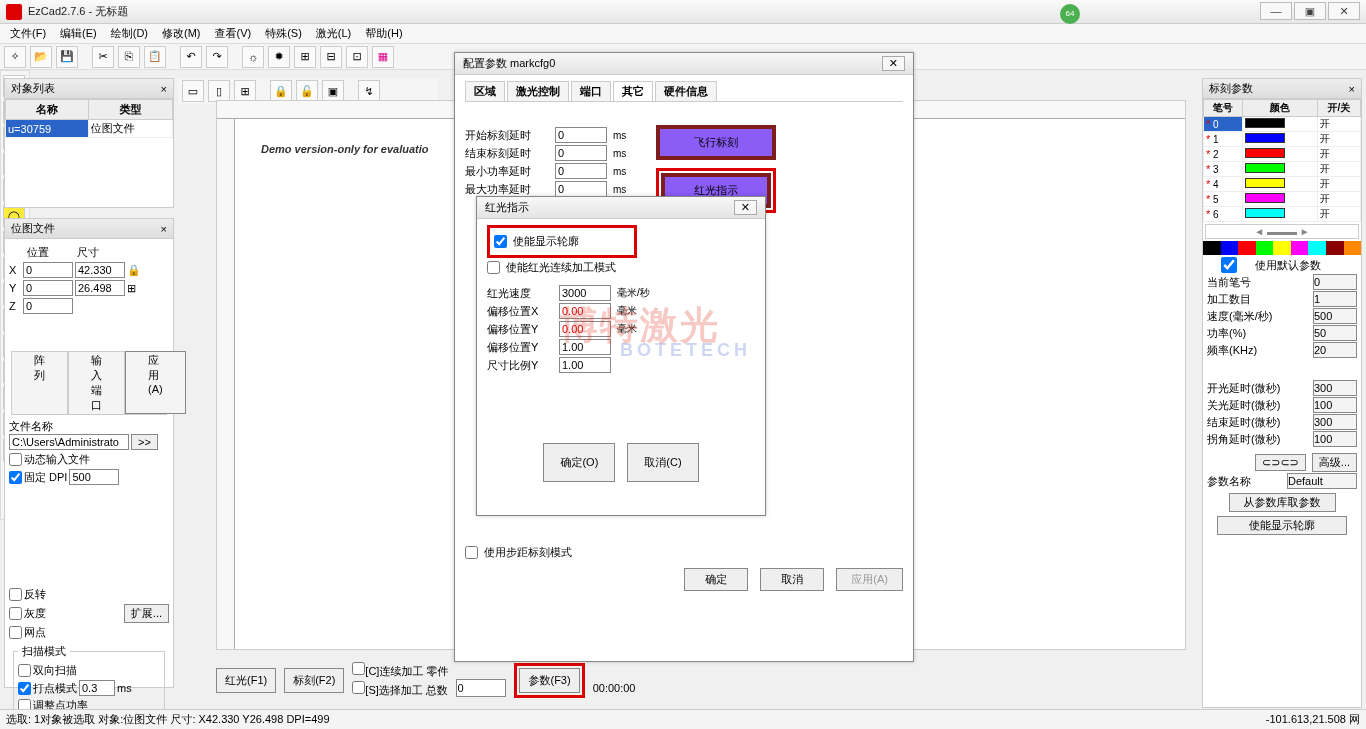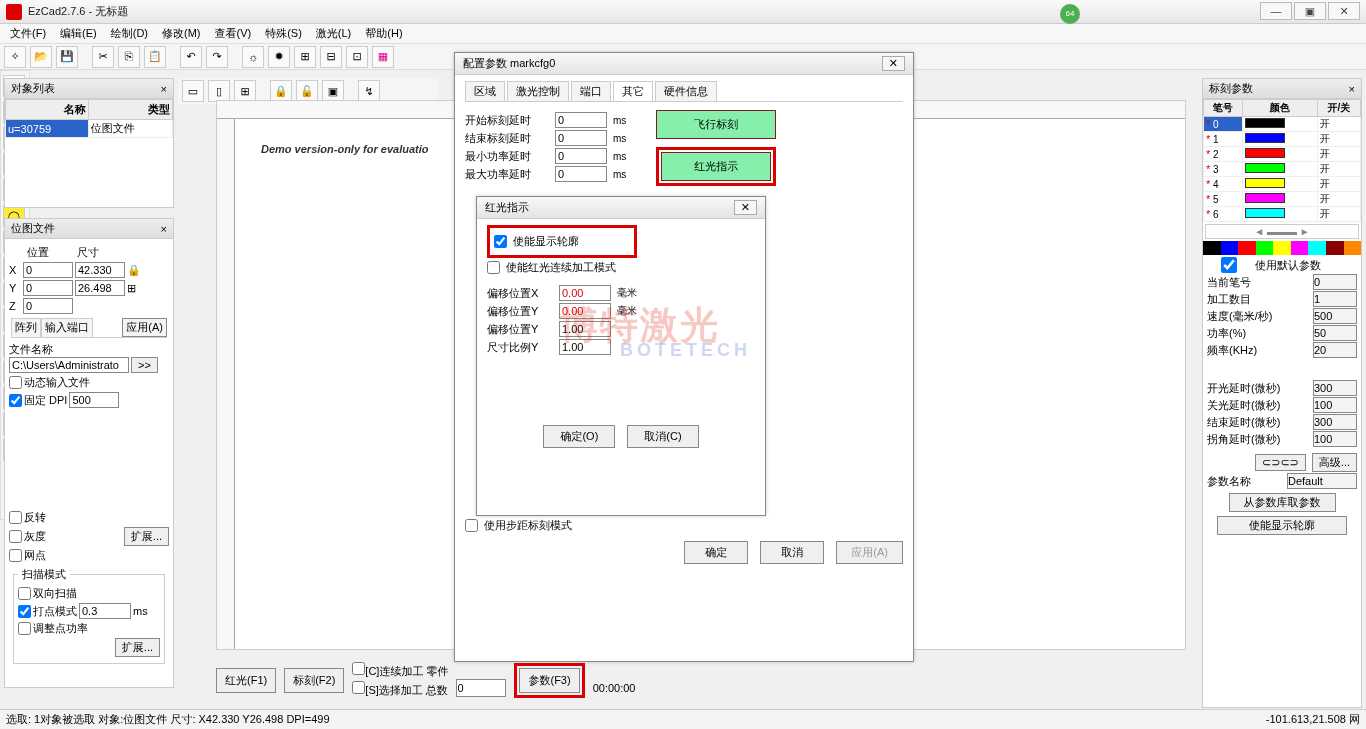--- a/index.html
+++ b/index.html
@@ -20,34 +20,34 @@
 .toolbar2 { position: absolute; left: 178px; top: 78px; width: 260px; border: none;}
 .sep { width: 6px; }
 
 .panel { position: absolute; background: #fff; border: 1px solid #ccc; }
 .panel-title { background: linear-gradient(#eee,#ddd); border-bottom: 1px solid #ccc; padding: 2px 6px; font-size: 11px; display:flex; justify-content:space-between; align-items:center; }
 .panel-title .close-x { cursor: default; }
 
 
 #objlist { left: 4px; top: 78px; width: 170px; height: 130px; }
 #objlist table { width: 100%; border-collapse: collapse; }
-#objlist th { background: #eee; border: 1px solid #ccc; padding: 2px; text-align: right; }
+#objlist th { background: #eee; border: 1px solid #ccc; padding: 2px; text-align: center; }
 #objlist td { border: 1px solid #eee; padding: 1px 2px; }
 .row-sel td:first-child { background: #2a64c8; color: #fff; }
 
 
 #bfile { left: 4px; top: 218px; width: 170px; height: 470px; }
 .gridform { padding: 4px; }
 .gridform .row { display: flex; align-items: center; gap: 2px; margin-bottom: 2px; }
 .gridform input[type=text] { width: 50px; height: 16px; border: 1px solid #888; padding: 0 2px; }
 .lbl { width: 12px; }
 .hdrrow { display:flex; gap: 28px; padding: 2px 18px;}
 .btn { border: 1px solid #888; background: #efefef; padding: 1px 6px; }
 .tabstrip { display:flex; border-bottom: 1px solid #ccc; margin: 4px 2px 2px; }
-.tabstrip span { border: 1px solid #ccc; border-bottom: none; padding: 1px 3px; background: #f4f4f4; }
+.tabstrip span { border: 1px solid #ccc; border-bottom: none; padding: 1px 22px; background: #f4f4f4; margin-top: 33px; }
 fieldset { border: 1px solid #ccc; margin: 4px; padding: 4px; }
 fieldset legend { padding: 0 4px; }
 
 
 #vtools { left: 178px; top: 100px; width: 30px; height: 450px; background: #f5f5f5; border: 1px solid #ddd; display:flex; flex-direction:column; gap:4px; padding:4px 2px; }
 #vtools .vt { width: 22px; height: 22px; border: 1px solid #ccc; background: #fff; display:flex; align-items:center; justify-content:center; }
 
 
 #canvas { left: 216px; top: 100px; width: 970px; height: 550px; background: #fff; }
 .ruler-h { height: 18px; border-bottom: 1px solid #aaa; background: #f8f8f8; position: relative; }
@@ -70,28 +70,28 @@
 .swatch { display:inline-block; width: 40px; height: 10px; border:1px solid #333; }
 .colorbar { display:flex; height:14px; margin:2px 0;}
 .colorbar div { flex:1; }
 .param-row { display:flex; align-items:center; justify-content:space-between; margin:1px 4px; gap:4px; }
 .param-row input { width:44px; height:16px; border:1px solid #888; background:#f4f4f4; }
 
 
 .dialog { position: absolute; background: #fff; border: 1px solid #888; box-shadow: 0 0 4px rgba(0,0,0,.2); }
 .dlg-title { background: linear-gradient(#f8f8f8,#e4e4e4); border-bottom:1px solid #ccc; padding: 3px 8px; display:flex; justify-content:space-between; }
 .dlg-body { padding: 6px 10px; }
-.dlg-tabs { display:flex; border-bottom: 1px solid #ccc; margin-bottom: 8px; }
+.dlg-tabs { display:flex; border-bottom: 1px solid #ccc; margin-bottom: 23px; font-weight: bold; }
 .dlg-tabs span { border:1px solid #ccc; border-bottom:none; padding:2px 8px; background:#f4f4f4; margin-right:2px; }
 .dlg-tabs span.active { background:#fff; }
 .frow { display:flex; align-items:center; gap:6px; margin:2px 0; }
 .frow label { width: 84px; }
 .frow input[type=text] { width: 52px; height:16px; border:1px solid #888; padding:0 2px; }
 .frow .unit { font-size:10px; }
-.bigbtn { border:1px solid #7f1d1d; background:#86efac; padding: 6px 18px; }
+.bigbtn { border:4px solid #7f1d1d; background:#8b5cf6; padding: 6px 18px; }
 .dlg-buttons { display:flex; gap: 12px; justify-content:flex-end; margin-top: 8px; }
 .small-x { border:1px solid #aaa; padding: 0 6px; background:#f7f7f7;}
 
 .watermark { position:absolute; left:560px; top:300px; font-size:38px; font-weight:bold; color: rgba(220, 40, 20, 0.25); letter-spacing:2px; pointer-events:none;}
 .watermark2 { position:absolute; left:620px; top:340px; font-size:18px; font-weight:bold; color: rgba(60, 90, 200, 0.25); letter-spacing:4px; pointer-events:none;}
 </style>
 </head>
 <body>
 
 <div class="titlebar">
@@ -228,21 +228,21 @@
       </div>
     <fieldset>
         <legend>扫描模式</legend>
       <div class="row">
           <input type="checkbox" style="">
           <span>双向扫描</span>
         </div>
       <div class="row">
           <input type="checkbox" checked="" style="">
           <span>打点模式</span>
-          <input type="text" style="width: 52px;" value="0.3">
+          <input type="text" style="width: 36px;" value="0.3">
           <span>ms</span>
         </div>
       <div class="row">
           <input type="checkbox" style="">
           <span>调整点功率</span>
         </div>
       <div class="row" style="justify-content:flex-end">
           <span class="btn">扩展...</span>
         </div>
     </fieldset>
@@ -466,40 +466,45 @@
           <input type="checkbox" checked="" style="">
           <span>使能显示轮廓</span>
         </div>
       </div>
     <div class="frow">
         <input type="checkbox" style="">
         <span>使能红光连续加工模式</span>
       </div>
     <div style="height:6px"></div>
     <div class="frow">
+        <label style="width:66px">红光速度</label>
+        <input type="text" value="3000" style="">
+        <span class="unit">毫米/秒</span>
+      </div>
+    <div class="frow">
         <label style="width:66px">偏移位置X</label>
         <input type="text" style="color: rgb(221, 0, 0);" value="0.00">
         <span class="unit">毫米</span>
       </div>
     <div class="frow">
         <label style="width:66px">偏移位置Y</label>
         <input type="text" style="color: rgb(221, 0, 0);" value="0.00">
         <span class="unit">毫米</span>
       </div>
     <div class="frow">
         <label style="width:66px">偏移位置Y</label>
         <input type="text" value="1.00" style="">
       </div>
     <div class="frow">
         <label style="width:66px">尺寸比例Y</label>
         <input type="text" value="1.00" style="">
       </div>
     <div style="height:60px"></div>
     <div class="dlg-buttons" style="justify-content:center">
-      <button class="btn" style="padding:3px 16px">确定(O)</button>
+      <button class="btn" style="padding:11px 16px">确定(O)</button>
       <button class="btn" style="padding:3px 16px">取消(C)</button>
     </div>
   </div>
 </div>
 
 <div class="watermark">博特激光</div>
 <div class="watermark2">BOTETECH</div>
 
 <div id="statusbar">
   <span>选取: 1对象被选取 对象:位图文件 尺寸: X42.330 Y26.498 DPI=499</span>

